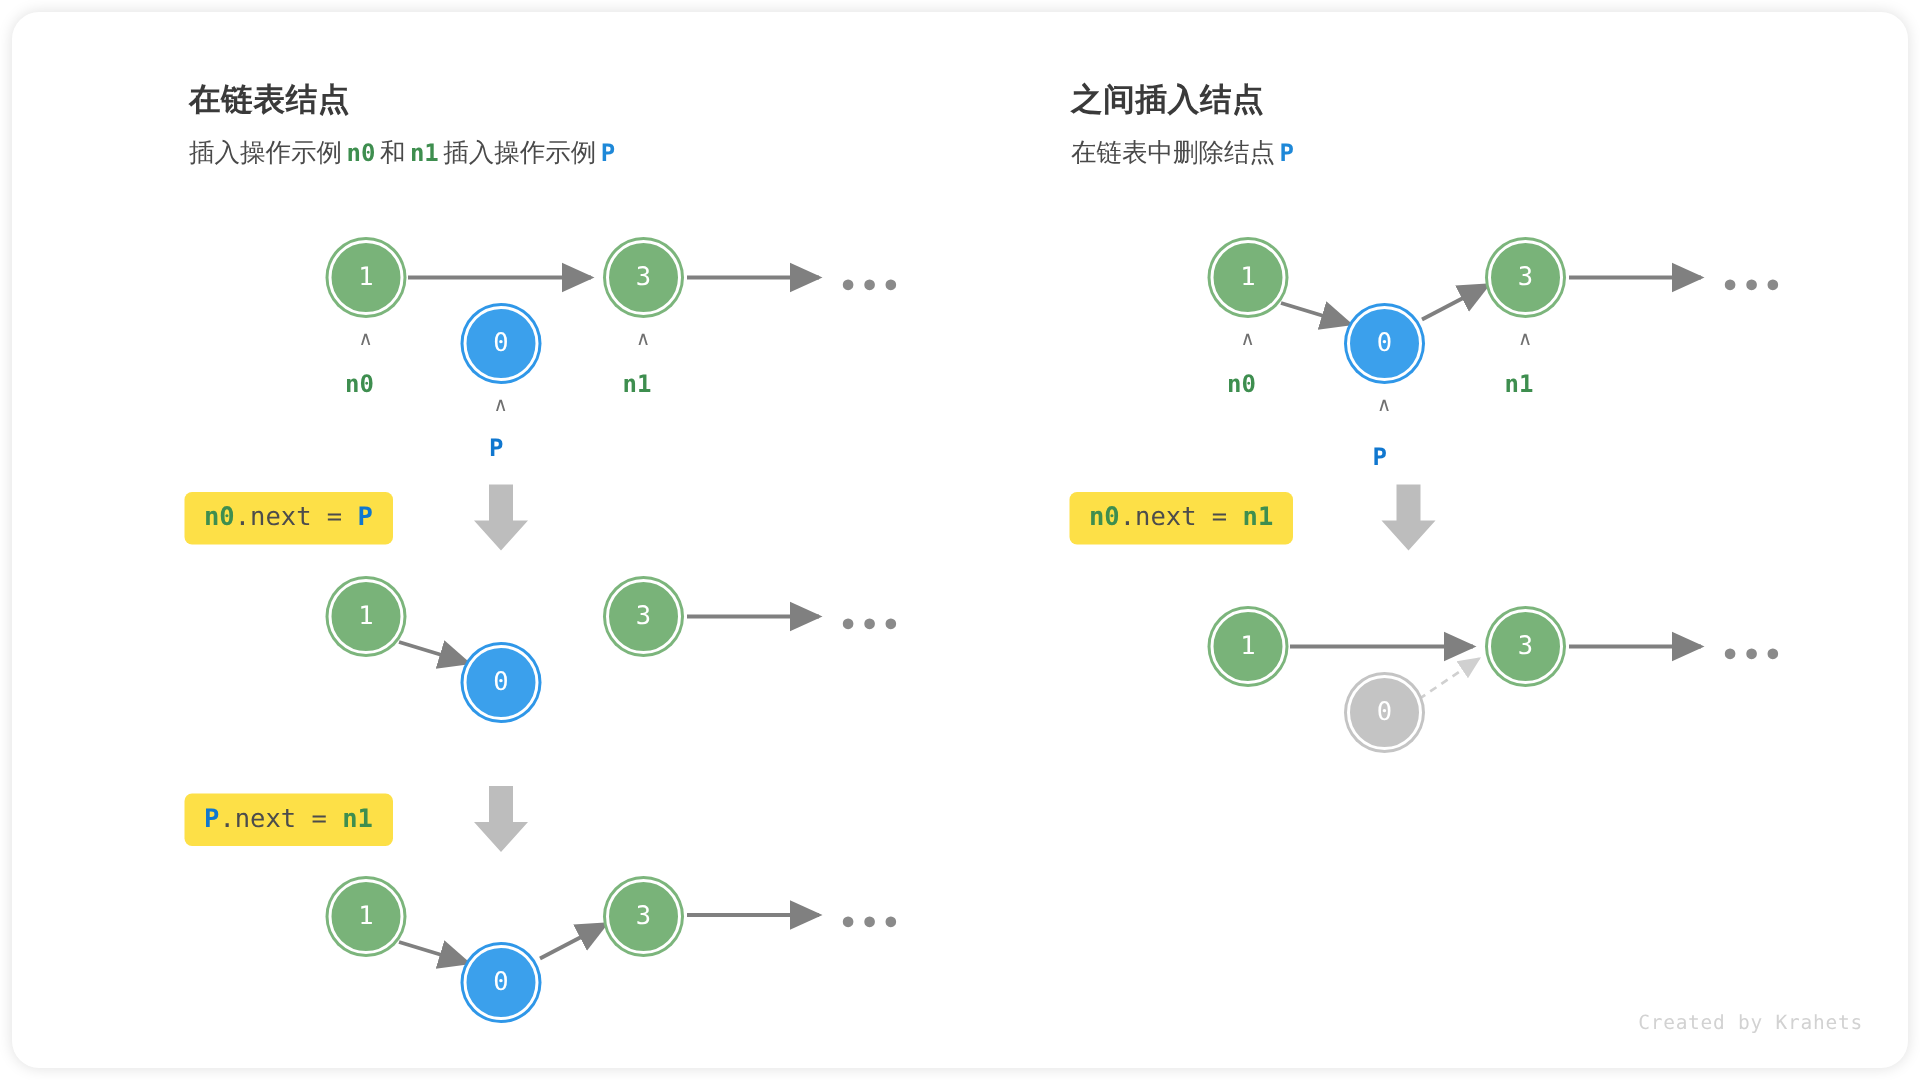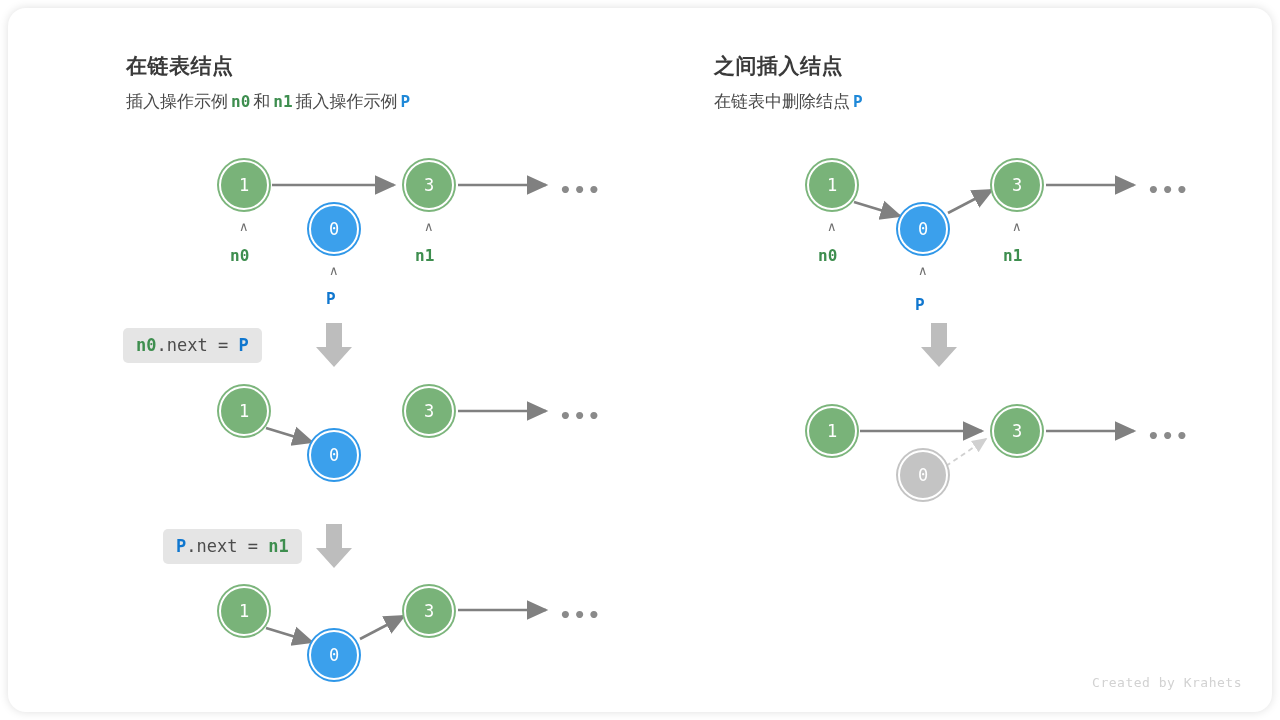--- a/index.html
+++ b/index.html
@@ -101,21 +101,21 @@
     font-size: 20px;
     font-weight: bold;
     color: #8a8a8a;
     letter-spacing: 1.5px;
     line-height: 1;
   }
 
   
   .code-box {
     position: absolute;
-    background: #e5e5e5;
+    background: #fde047;
     border-radius: 5px;
     padding: 7px 13px;
     font-family: "DejaVu Sans Mono", "Liberation Mono", monospace;
     font-size: 17px;
     color: #4c4c4c;
     white-space: pre;
     line-height: 1.25;
   }
   .code-box .g { color: #3e8e4f; font-weight: bold; }
   .code-box .b { color: #1077cf; font-weight: bold; }
@@ -194,21 +194,21 @@
       <svg width="42" height="48" viewBox="0 0 42 48">
         <path d="M13,2 L29,2 L29,26 L39,26 L21,46 L3,26 L13,26 Z" fill="#bdbdbd"></path>
       </svg>
     </div>
 
     <div class="node green" style="left:211px; top:378px;">1</div>
     <div class="node blue" style="left:301px; top:422px;">0</div>
     <div class="node green" style="left:396px; top:378px;">3</div>
     <div class="ellipsis" style="left:551px; top:398px;">•••</div>
 
-    <div class="code-box" style="left:115px; top:521px;margin-left:40px;"><span class="b">P</span><span>.next = </span><span class="g">n1</span></div>
+    <div class="code-box" style="left:115px; top:521px;"><span class="b">P</span><span>.next = </span><span class="g">n1</span></div>
 
     <div class="down-arrow" style="left:305px; top:514px;">
       <svg width="42" height="48" viewBox="0 0 42 48">
         <path d="M13,2 L29,2 L29,26 L39,26 L21,46 L3,26 L13,26 Z" fill="#bdbdbd"></path>
       </svg>
     </div>
 
     <div class="node green" style="left:211px; top:578px;">1</div>
     <div class="node blue" style="left:301px; top:622px;">0</div>
     <div class="node green" style="left:396px; top:578px;">3</div>
@@ -249,20 +249,21 @@
 
     <div class="caret" style="left:179px; top:212px;">∧</div>
     <div class="ptr-label green" style="left:170px; top:238px;">n0</div>
 
     <div class="caret" style="left:364px; top:212px;">∧</div>
     <div class="ptr-label green" style="left:355px; top:238px;">n1</div>
 
     <div class="caret" style="left:270px; top:256px;">∧</div>
     <div class="ptr-label blue" style="left:267px; top:287px;">P</div>
 
+    <div class="code-box" style="left:65px; top:320px;"><span class="g">n0</span><span>.next = </span><span class="g">n1</span></div>
 
     <div class="down-arrow" style="left:270px; top:313px;">
       <svg width="42" height="48" viewBox="0 0 42 48">
         <path d="M13,2 L29,2 L29,26 L39,26 L21,46 L3,26 L13,26 Z" fill="#bdbdbd"></path>
       </svg>
     </div>
 
     <div class="node green" style="left:159px; top:398px;">1</div>
     <div class="node gray" style="left:250px; top:442px;">0</div>
     <div class="node green" style="left:344px; top:398px;">3</div>

